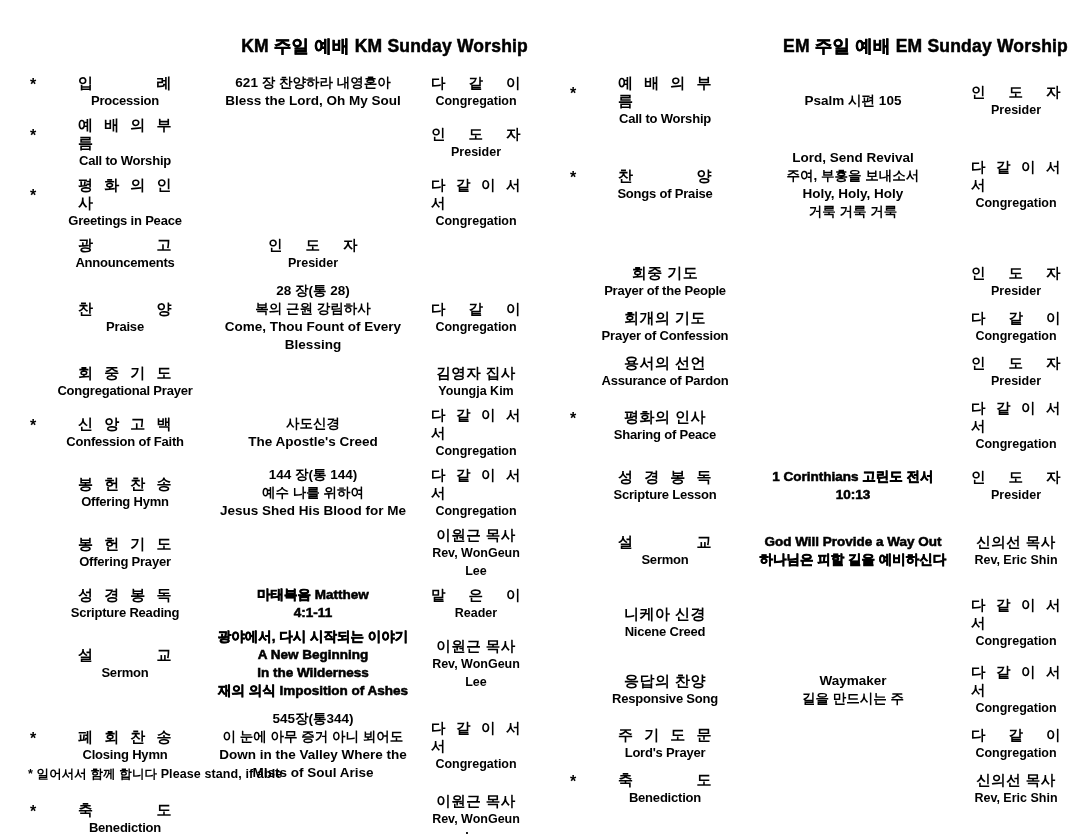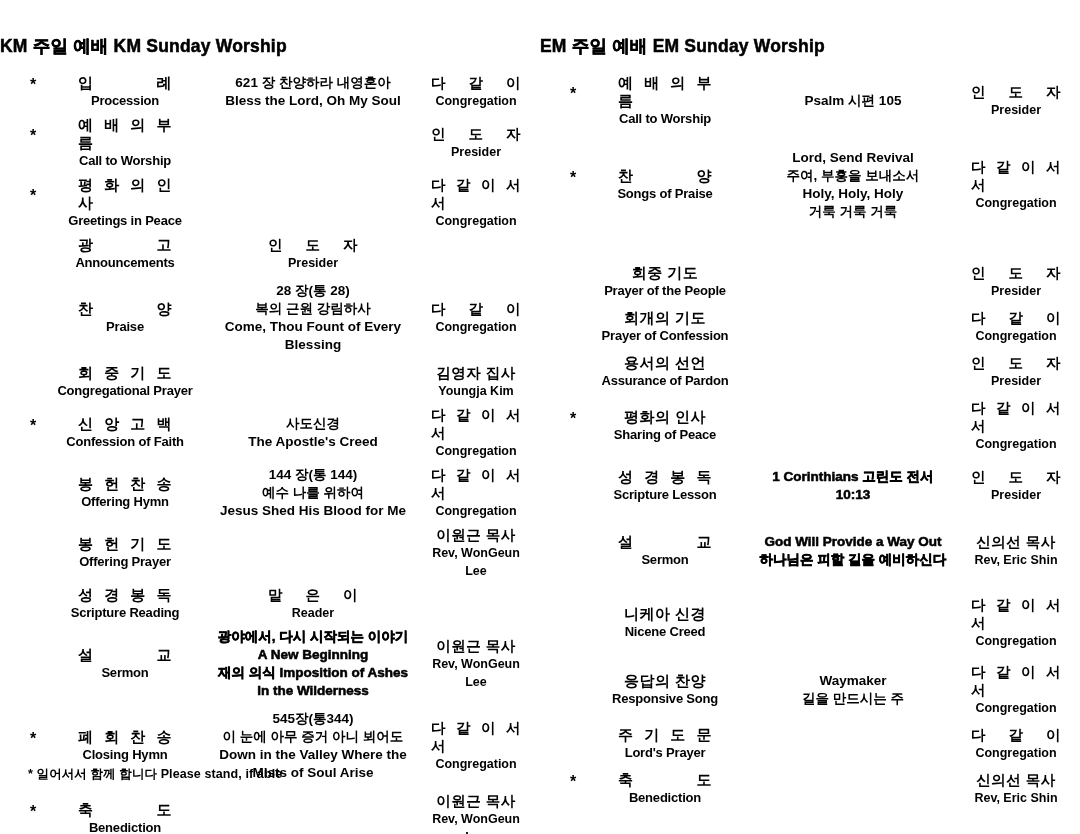--- a/index.html
+++ b/index.html
@@ -6,21 +6,21 @@
   body {
     width:1080px; height:834px; position:relative; overflow:hidden;
     background:#ffffff; color:#000;
     font-family:"Liberation Sans","DejaVu Sans",sans-serif;
     font-weight:700;
   }
   .half { position:absolute; top:34px; width:540px; }
   #km-section { left:0; }
   #em-section { left:540px; }
   .title {
-    margin:0 0 16px; text-align:left;
+    margin:0 12px 16px; text-align:right;
     font-size:17.5px; letter-spacing:0.2px;
     -webkit-text-stroke:0.5px #000;
   }
   .rows { display:flex; flex-direction:column; gap:6px; padding:0 10px 0 20px; }
   #em-section .rows { gap:9px; }
   .row {
     display:grid; grid-template-columns:26px 158px 218px 108px;
     align-items:center;
   }
   .star { text-align:center; font-size:16px; transform:translateY(-7px); }
@@ -173,36 +173,40 @@
           <div class="wko">이원근 목사</div>
           <div class="wen">Rev, WonGeun Lee</div>
         </div>
       </div>
       <div class="row">
         <div class="star"></div>
         <div class="label">
           <div class="lko jt">성 경 봉 독</div>
           <div class="len">Scripture Reading</div>
         </div>
+        <div class="content">
+          <div class="cline b">마태복음 Matthew</div>
+          <div class="cline b">4:1-11</div>
+        </div>
         <div class="who">
           <div class="wko jt">맡 은 이</div>
           <div class="wen">Reader</div>
         </div>
       </div>
       <div class="row">
         <div class="star"></div>
         <div class="label">
           <div class="lko jt">설 교</div>
           <div class="len">Sermon</div>
         </div>
         <div class="content">
           <div class="cline b">광야에서, 다시 시작되는 이야기</div>
           <div class="cline b">A New Beginning</div>
+          <div class="cline b">In the Wilderness</div>
           <div class="cline b">재의 의식 Imposition of Ashes</div>
-          <div class="cline b">In the Wilderness</div>
         </div>
         <div class="who">
           <div class="wko">이원근 목사</div>
           <div class="wen">Rev, WonGeun Lee</div>
         </div>
       </div>
       <div class="row">
         <div class="star">*</div>
         <div class="label">
           <div class="lko jt">폐 회 찬 송</div>

